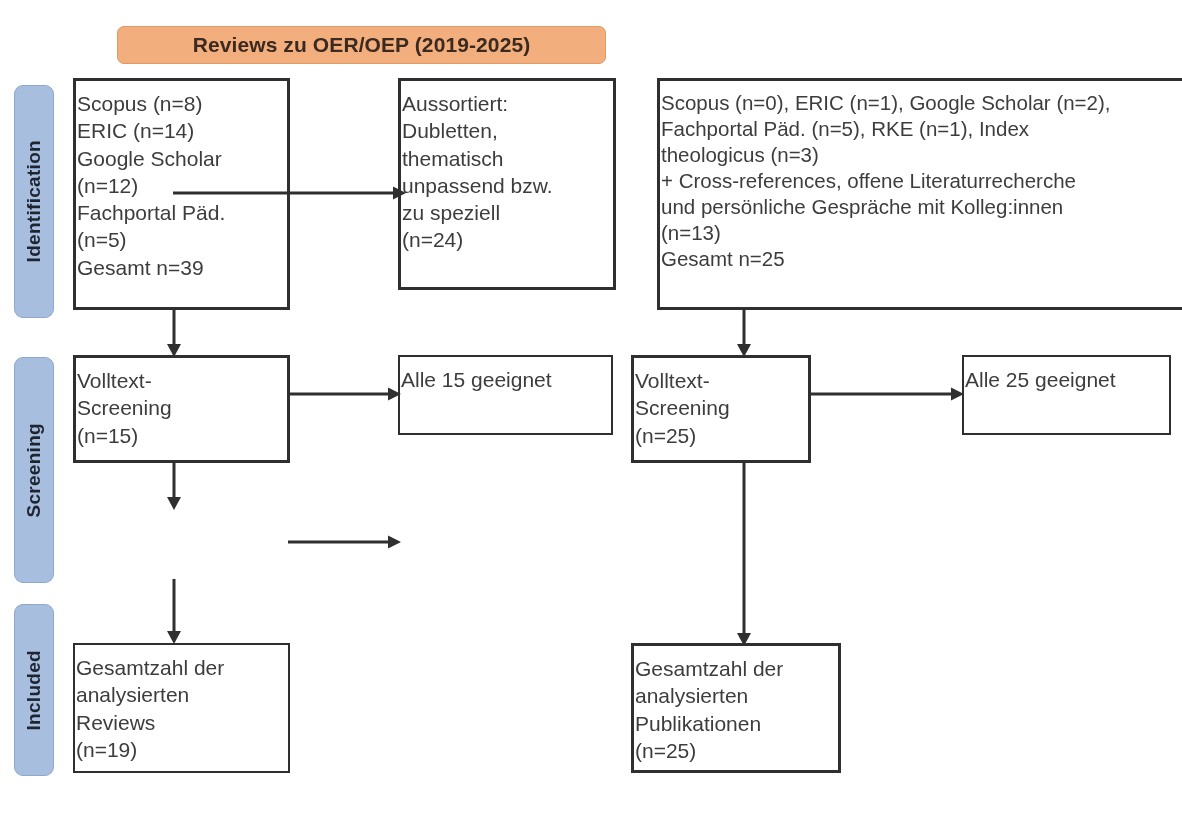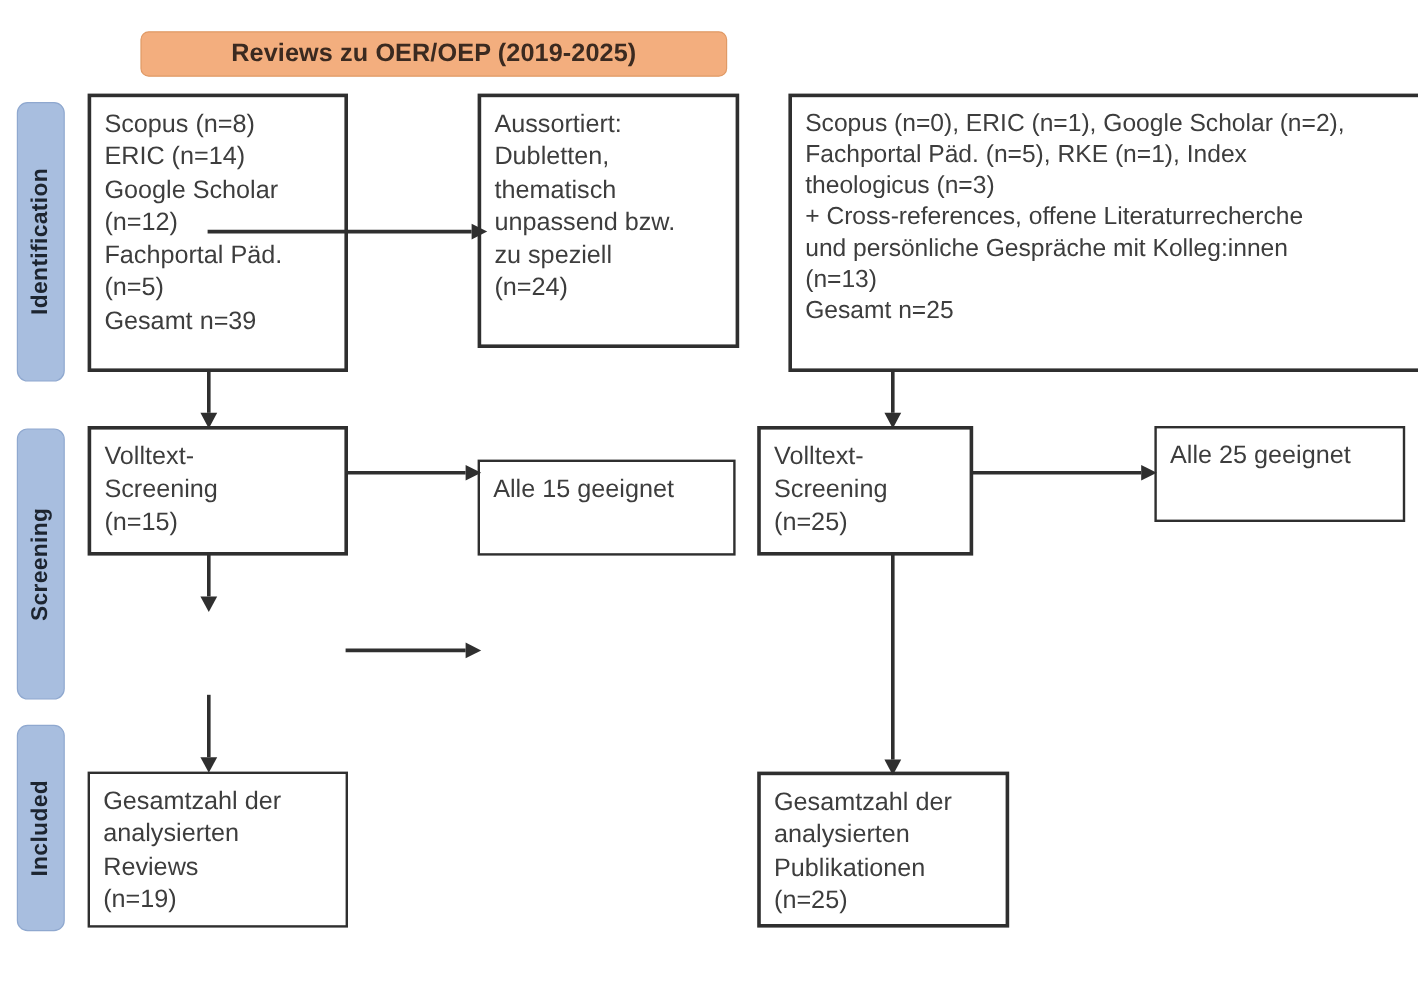--- a/index.html
+++ b/index.html
@@ -63,32 +63,32 @@
 
   
   .box {
     position: absolute;
     box-sizing: border-box;
     background: #ffffff;
     border: 3px solid #2f2f2f;
     color: #3d3d3d;
     font-size: 21px;
     line-height: 1.30;
-    padding: 9px 11px 6px 11px;
+    padding: 9px 11px 6px 1px;
     white-space: pre-line;
     overflow: hidden;
   }
   .box.dense { font-size: 20.5px; line-height: 1.27; }
   .box.thin  { border-width: 2.5px; }
 
   
   #box-l-identification { left: 73px;  top: 78px;  width: 217px; height: 232px; }
   #box-l-excluded       { left: 398px; top: 78px;  width: 218px; height: 212px; }
   #box-l-screening      { left: 73px;  top: 355px; width: 217px; height: 108px; }
-  #box-l-eligible       { left: 398px; top: 355px; width: 215px; height: 80px; margin-top: 28px;  }
+  #box-l-eligible       { left: 398px; top: 355px; width: 215px; height: 80px;  }
   #box-l-crossref       { left: 73px;  top: 508px; width: 217px; height: 73px;  }
   #box-l-crossref-out   { left: 398px; top: 508px; width: 215px; height: 70px;  }
   #box-l-included       { left: 73px;  top: 643px; width: 217px; height: 130px; }
 
   
   #box-r-identification { left: 657px; top: 78px;  width: 624px; height: 232px; }
   #box-r-screening      { left: 631px; top: 355px; width: 180px; height: 108px; }
   #box-r-eligible       { left: 962px; top: 355px; width: 209px; height: 80px;  }
   #box-r-included       { left: 631px; top: 643px; width: 210px; height: 130px; }
 

